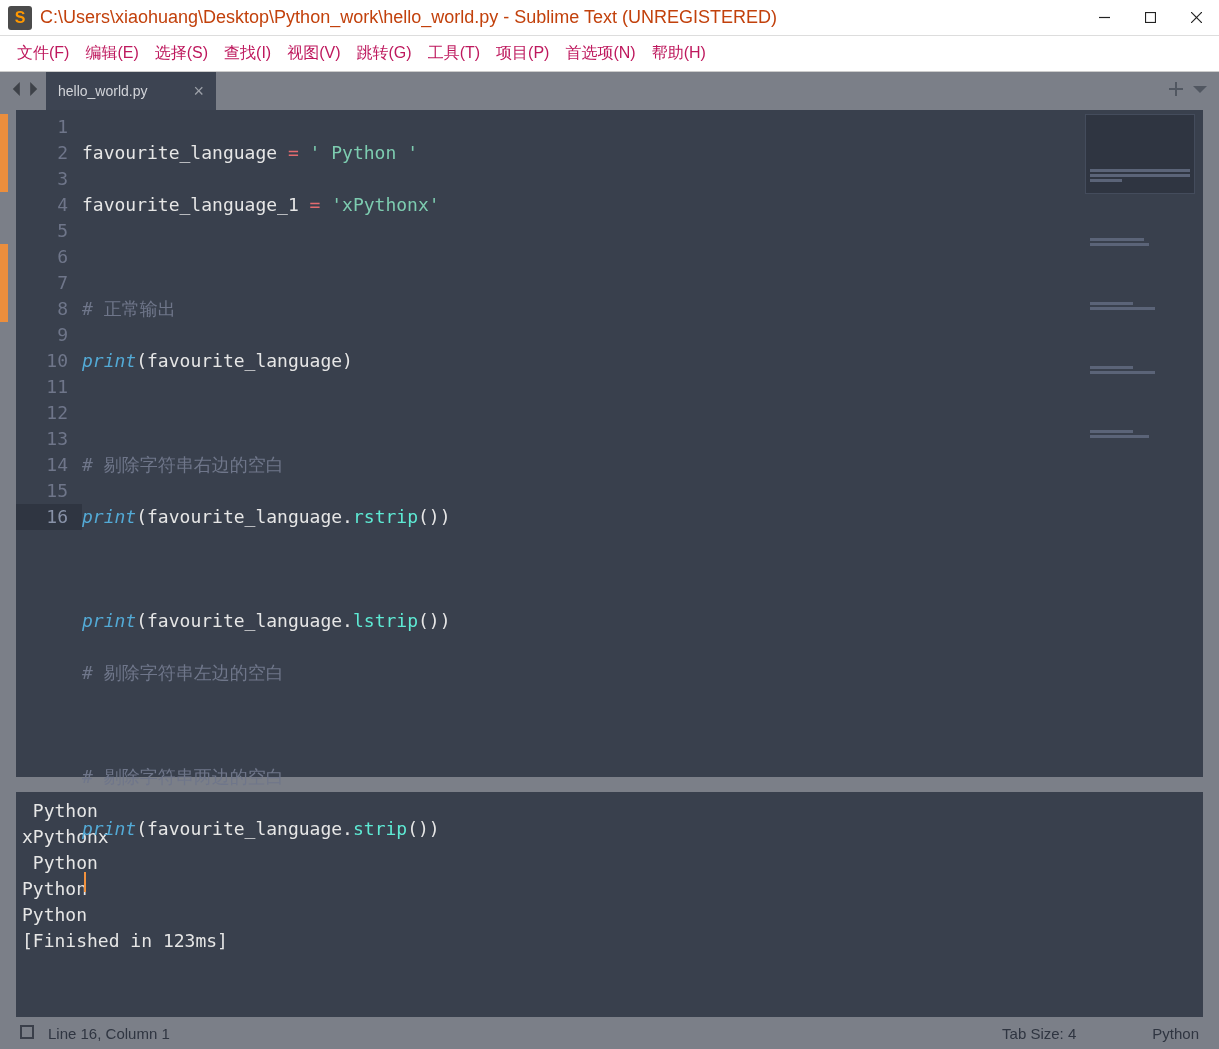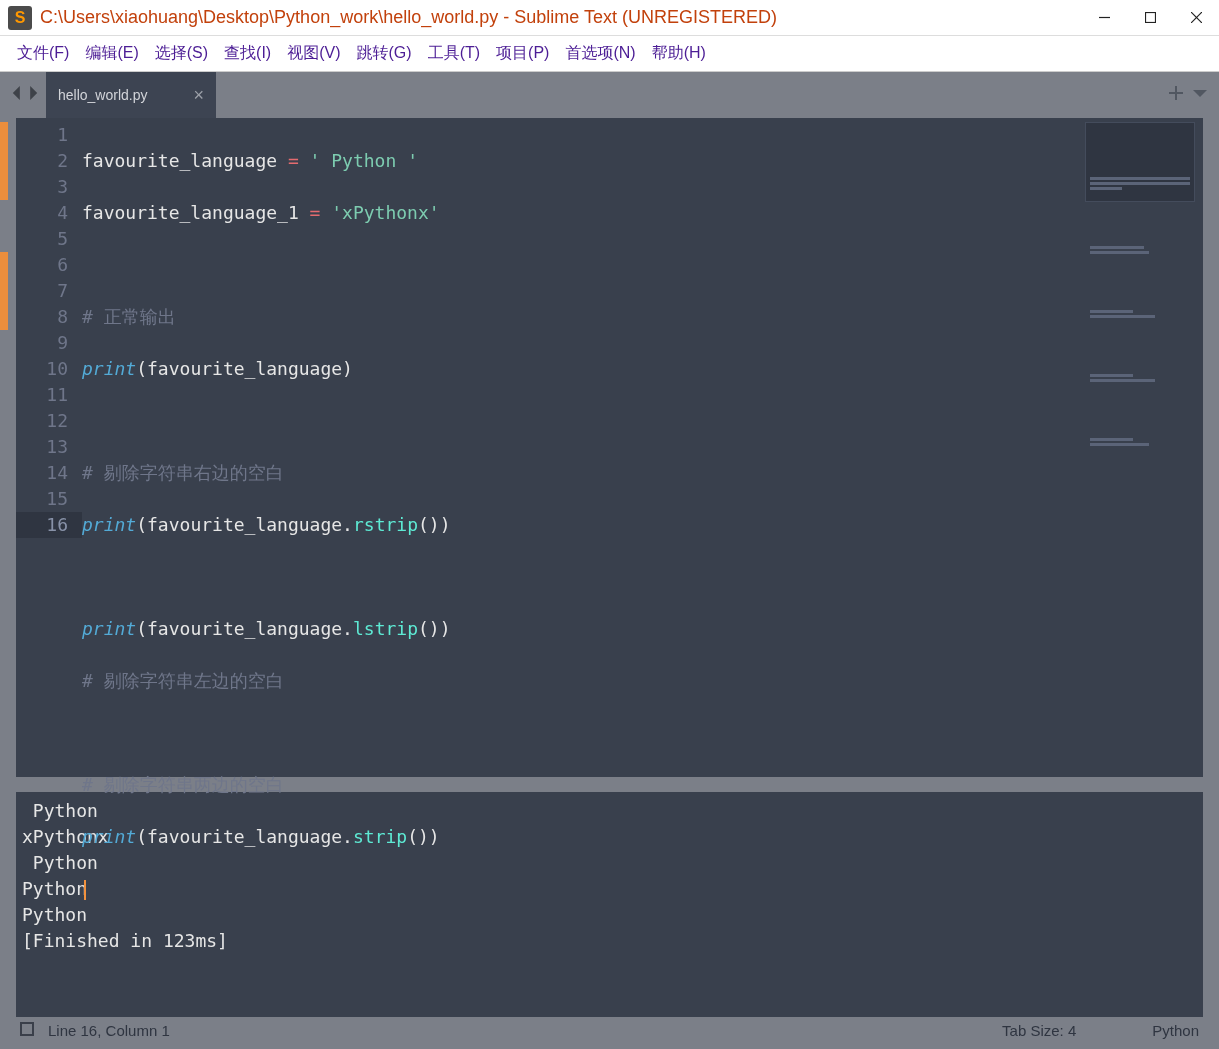--- a/index.html
+++ b/index.html
@@ -8,24 +8,24 @@
 
 .titlebar { height: 36px; background: #fff; display: flex; align-items: center; border-bottom: 1px solid #ddd; }
 .app-icon { width: 24px; height: 24px; margin: 0 8px; background:#4b4b4b; border-radius:3px; display:flex; align-items:center; justify-content:center; color:#FF9800; font-weight:bold; font-size:16px; }
 .title-text { flex: 1; font-size: 18px; color: #c2410c; }
 .win-controls { display: flex; }
 .win-btn { width: 46px; height: 36px; display: flex; align-items: center; justify-content: center; color: #333; cursor: pointer; }
 .win-btn svg { width: 11px; height: 11px; stroke: #222; stroke-width: 1.2; fill: none; }
 
 
 .menubar { height: 36px; background: #fff; display: flex; align-items: center; padding-left: 13px; gap: 8px; border-bottom: 1px solid #ccc; }
-.menu-item { font-size: 16px; color: #4c1d95; padding: 2px 4px; cursor: pointer; }
-
-
-.tabbar { height: 46px; background: #7b7f88; display: flex; align-items: stretch; }
+.menu-item { font-size: 16px; color: #be185d; padding: 2px 4px; cursor: pointer; }
+
+
+.tabbar { height: 38px; background: #7b7f88; display: flex; align-items: stretch; }
 .nav-arrows { display: flex; align-items: center; padding: 0 6px 0 10px; gap: 2px; }
 .nav-arrow { color: #3e4249; cursor: pointer; }
 .nav-arrow svg { width: 14px; height: 14px; fill: #3e4249; }
 .tab { background: #3d4452; display: flex; align-items: center; padding: 0 12px; color: #d2d4d9; font-size: 14px; position: relative; min-width:170px; }
 .tab-close { margin-left: auto; padding-left: 18px; color: #9ca0a8; cursor: pointer; font-size: 18px; line-height: 1; }
 .tab-right { margin-left: auto; display: flex; align-items: center; padding-right: 12px; gap: 10px; }
 .tab-right-icon svg { width: 14px; height: 14px; fill: #515761; }
 
 
 .editor-wrap { flex: 1; position: relative; background: #39404d; display: flex; flex-direction: column; min-height: 0; }
@@ -52,21 +52,21 @@
 .minimap .mm-line { height:3px; margin:2px 4px; background:#5b6478; }
 .editor-scroll { position: absolute; right: 0; top: 0; bottom: 0; width: 16px; background: #7b7f88; }
 
 
 .output-panel { height: 240px; display: flex; background:#39404d; border-top:15px solid #7b7f88; }
 .out-left { width: 16px; background:#7b7f88; }
 .out-body { flex:1; font-family: Consolas, monospace; font-size: 18px; color:#e6e6e6; padding:6px 0 6px 6px; white-space:pre; line-height:26px; }
 .out-scroll { width:16px; background:#7b7f88; }
 
 
-.statusbar { height: 32px; background: #7b7f88; display: flex; align-items: flex-end; color: #2f3541; font-size: 15px; padding: 10px 20px; }
+.statusbar { height: 32px; background: #7b7f88; display: flex; align-items: center; color: #2f3541; font-size: 15px; padding: 4px 20px; }
 .status-left { display:flex; align-items:center; gap:14px; }
 .status-icon svg { width:14px; height:14px; stroke:#3a3f4a; fill:none; stroke-width:2; }
 .status-right { margin-left:auto; display:flex; gap:76px; }
 </style>
 </head>
 <body>
 
 <div class="titlebar">
   <div class="app-icon">S</div>
   <div class="title-text">C:\Users\xiaohuang\Desktop\Python_work\hello_world.py - Sublime Text (UNREGISTERED)</div>

